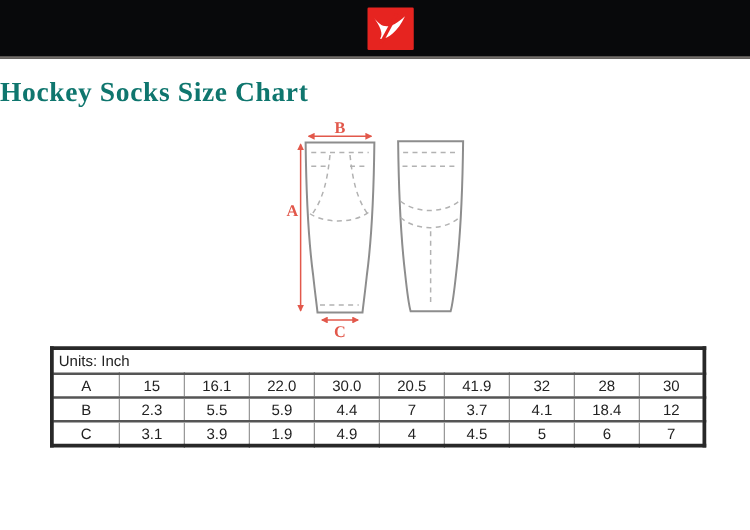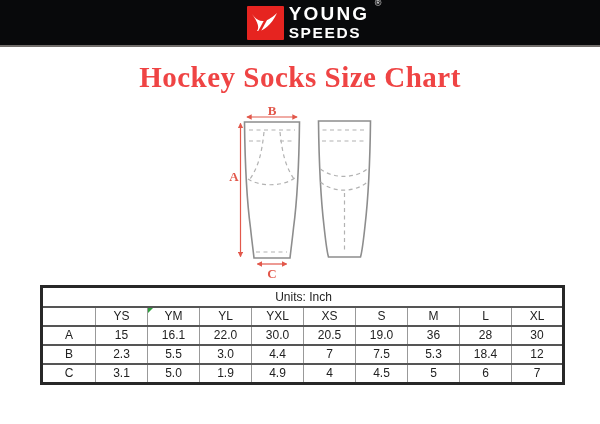--- a/index.html
+++ b/index.html
@@ -16,64 +16,59 @@
   .logo-box {
     width:37px; height:34px; background:#e62420; border-radius:1px;
     display:flex; align-items:center; justify-content:center;
   }
   .brand-text { color:#fff; position:relative; padding-right:8px; }
   .brand-l1 { font-weight:800; font-size:19px; letter-spacing:2.2px; line-height:1; }
   .brand-l2 { font-weight:800; font-size:15.5px; letter-spacing:1.6px; line-height:1; margin-top:2px; }
   .reg-mark { position:absolute; top:-6px; right:-4px; font-size:9px; font-weight:400; }
   
   h1.title {
-    margin:15px 0 0; text-align:center; color:#ef4444;
-    font-family:"Liberation Serif", serif; font-weight:700; font-size:29px;
+    margin:15px 0 0; text-align:left; color:#0f766e;
+    font-family:"Liberation Serif", serif; font-weight:700; font-size:22px;
     letter-spacing:0.5px; line-height:1.1;
   }
   
   svg.diagram { display:block; width:600px; height:185px; margin-top:2px; }
   .outline { fill:#ffffff; stroke:#8d8d8d; stroke-width:1.6; }
   .seam { fill:none; stroke:#b2b2b2; stroke-width:1.2; stroke-dasharray:4 3.5; }
   .arrow { stroke:#e2584b; stroke-width:1.2; fill:none; }
   .mlabel { fill:#e2584b; font-family:"Liberation Serif", serif; font-weight:700; font-size:13px; text-anchor:middle; }
   
   table.size-table {
     border-collapse:collapse; margin:4px 0 0 40px;
     font-size:12px; color:#222; table-layout:fixed;
   }
   table.size-table { border:3px solid #282828; }
   .size-table td {
     border-left:1px solid #999; border-right:1px solid #999;
     border-top:2px solid #555; border-bottom:2px solid #555;
     text-align:center; padding:1px 2px; height:15px; background:#fff;
     overflow:hidden; white-space:nowrap;
   }
-  .size-table td.units-cell { text-align:center; padding-left:4px; height:16px; }
+  .size-table td.units-cell { text-align:left; padding-left:4px; height:16px; }
   .size-table td.flagged { position:relative; }
   .flag-icon {
     position:absolute; top:0; left:0; width:0; height:0;
     border-top:5px solid #2d9e3c; border-right:5px solid transparent;
   }
 </style>
 </head>
 <body>
 
 <div class="topbar">
   <div class="logo-group">
     <div class="logo-box">
       <svg width="30" height="26" viewBox="0 0 30 26">
         <path d="M2 4 C8 12 14 15 27 3 C21 16 12 22 7 21 C10 17 7 11 2 4 Z" fill="#ffffff"></path>
         <path d="M20.5 1 L7.5 25" stroke="#e62420" stroke-width="2.6"></path>
       </svg>
-    </div>
-    <div class="brand-text">
-      <div class="brand-l1">YOUNG</div>
-      <div class="brand-l2">SPEEDS</div>
-      <span class="reg-mark">®</span>
     </div>
   </div>
 </div>
 
 <h1 class="title">Hockey Socks Size Chart</h1>
 
 <svg class="diagram" viewBox="0 0 600 185">
   <defs>
     <marker id="ah" viewBox="0 0 10 10" refX="8.5" refY="5" markerWidth="4.6" markerHeight="4.6" orient="auto-start-reverse">
       <path d="M0,0 L10,5 L0,10 Z" fill="#e2584b"></path>
@@ -120,59 +115,47 @@
       <col style="width:52px">
     <col style="width:52px">
       <col style="width:52px">
       <col style="width:52px">
   </colgroup>
   <tbody>
     <tr>
       <td colspan="10" class="units-cell">Units: Inch</td>
     </tr>
     <tr>
-      <td></td>
-      <td>YS</td>
-      <td class="flagged"><span class="flag-icon"></span><span>YM</span></td>
-      <td>YL</td>
-      <td>YXL</td>
-      <td>XS</td>
-      <td>S</td>
-      <td>M</td>
-      <td>L</td>
-      <td>XL</td>
-    </tr>
-    <tr>
       <td>A</td>
       <td>15</td>
       <td>16.1</td>
       <td>22.0</td>
       <td>30.0</td>
       <td>20.5</td>
-      <td>19.0</td>
-      <td>36</td>
+      <td>41.9</td>
+      <td>32</td>
       <td>28</td>
       <td>30</td>
     </tr>
     <tr>
       <td>B</td>
       <td>2.3</td>
       <td>5.5</td>
-      <td>3.0</td>
+      <td>5.9</td>
       <td>4.4</td>
       <td>7</td>
-      <td>7.5</td>
-      <td>5.3</td>
+      <td>3.7</td>
+      <td>4.1</td>
       <td>18.4</td>
       <td>12</td>
     </tr>
     <tr>
       <td>C</td>
       <td>3.1</td>
-      <td>5.0</td>
+      <td>3.9</td>
       <td>1.9</td>
       <td>4.9</td>
       <td>4</td>
       <td>4.5</td>
       <td>5</td>
       <td>6</td>
       <td>7</td>
     </tr>
   </tbody>
 </table>

